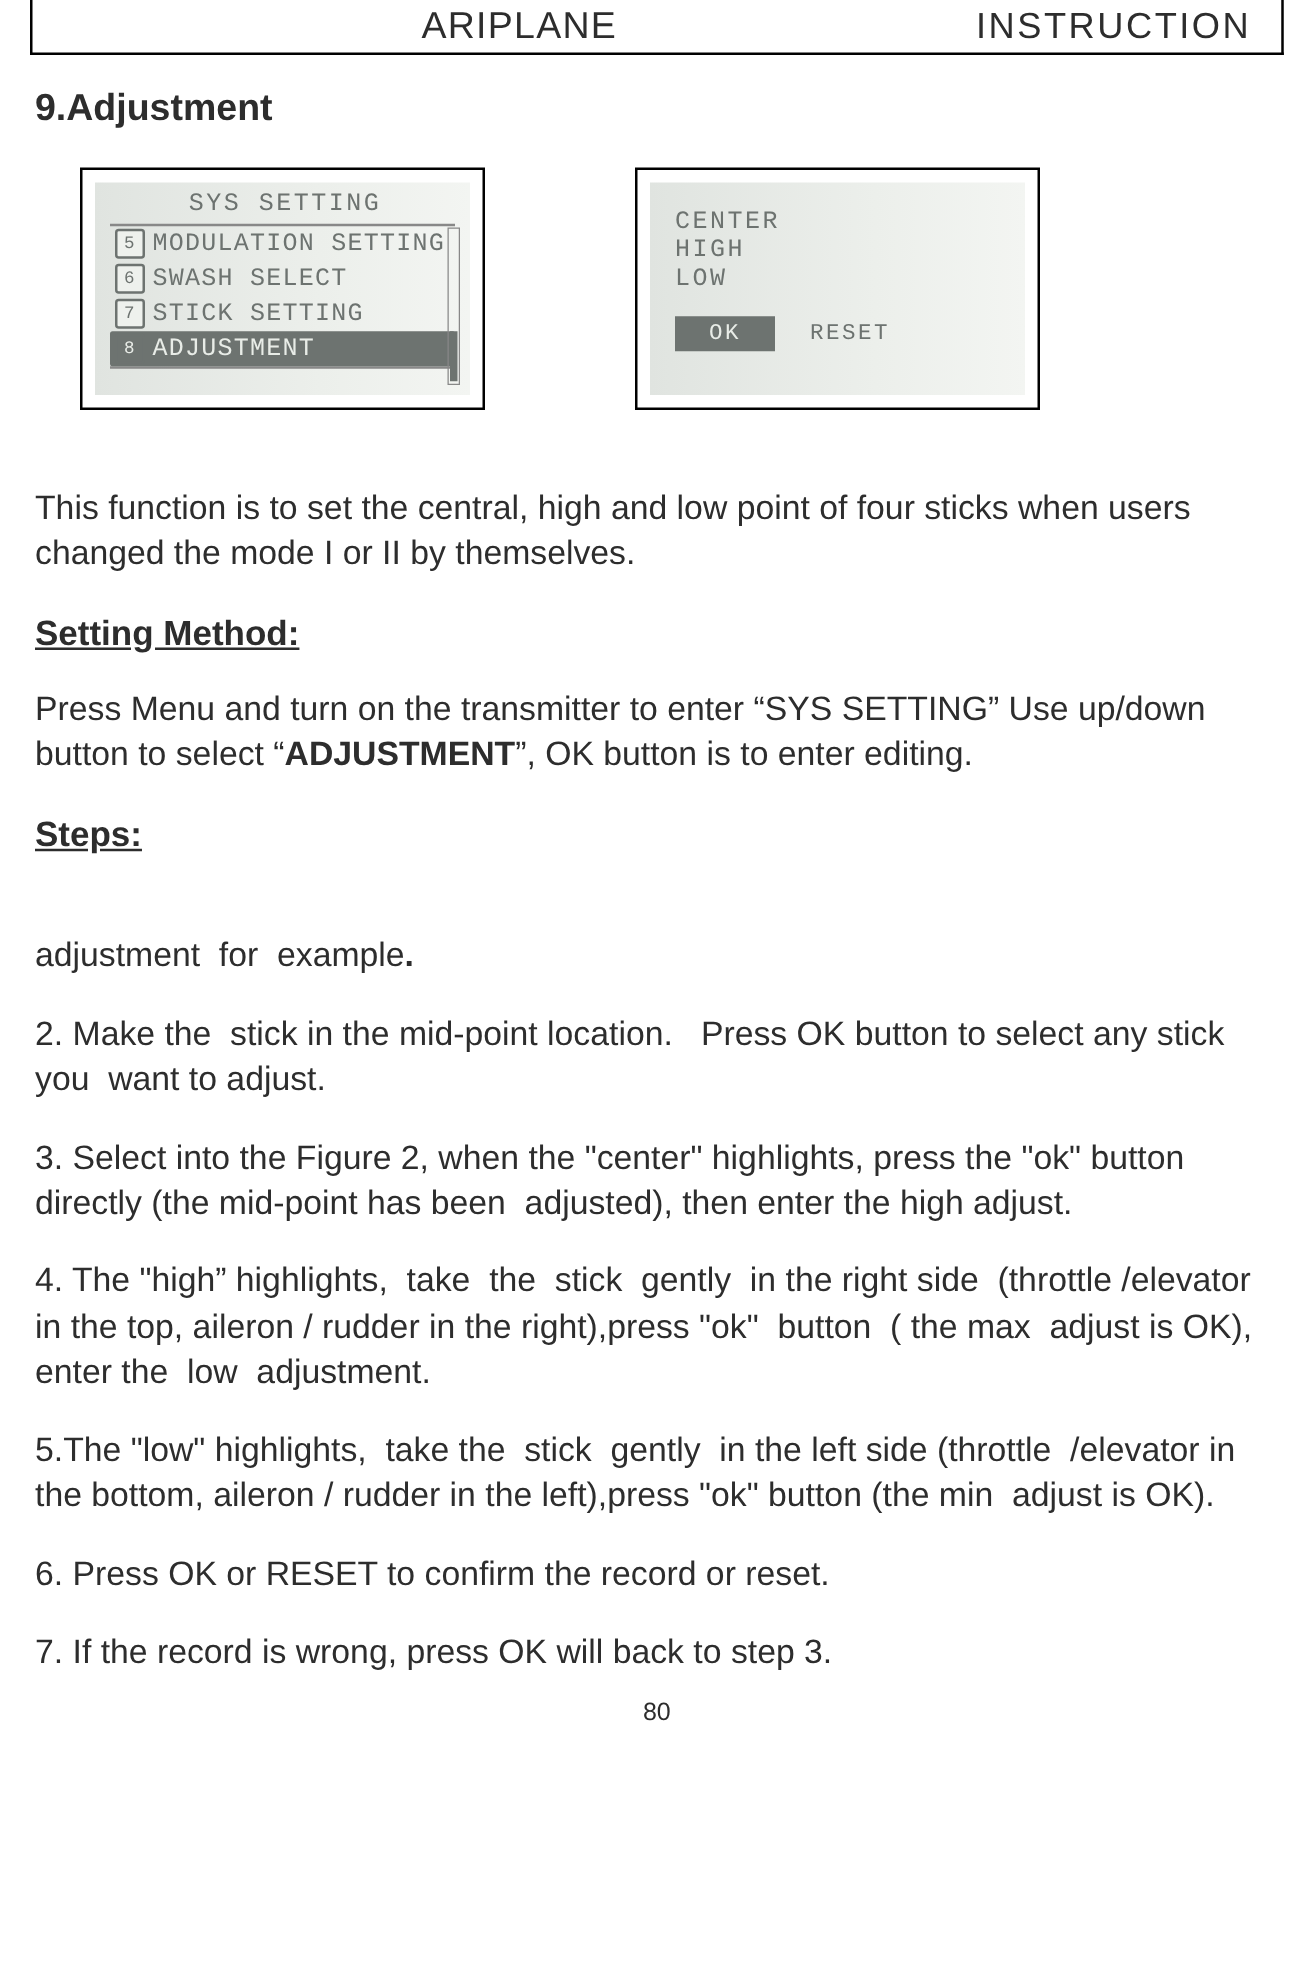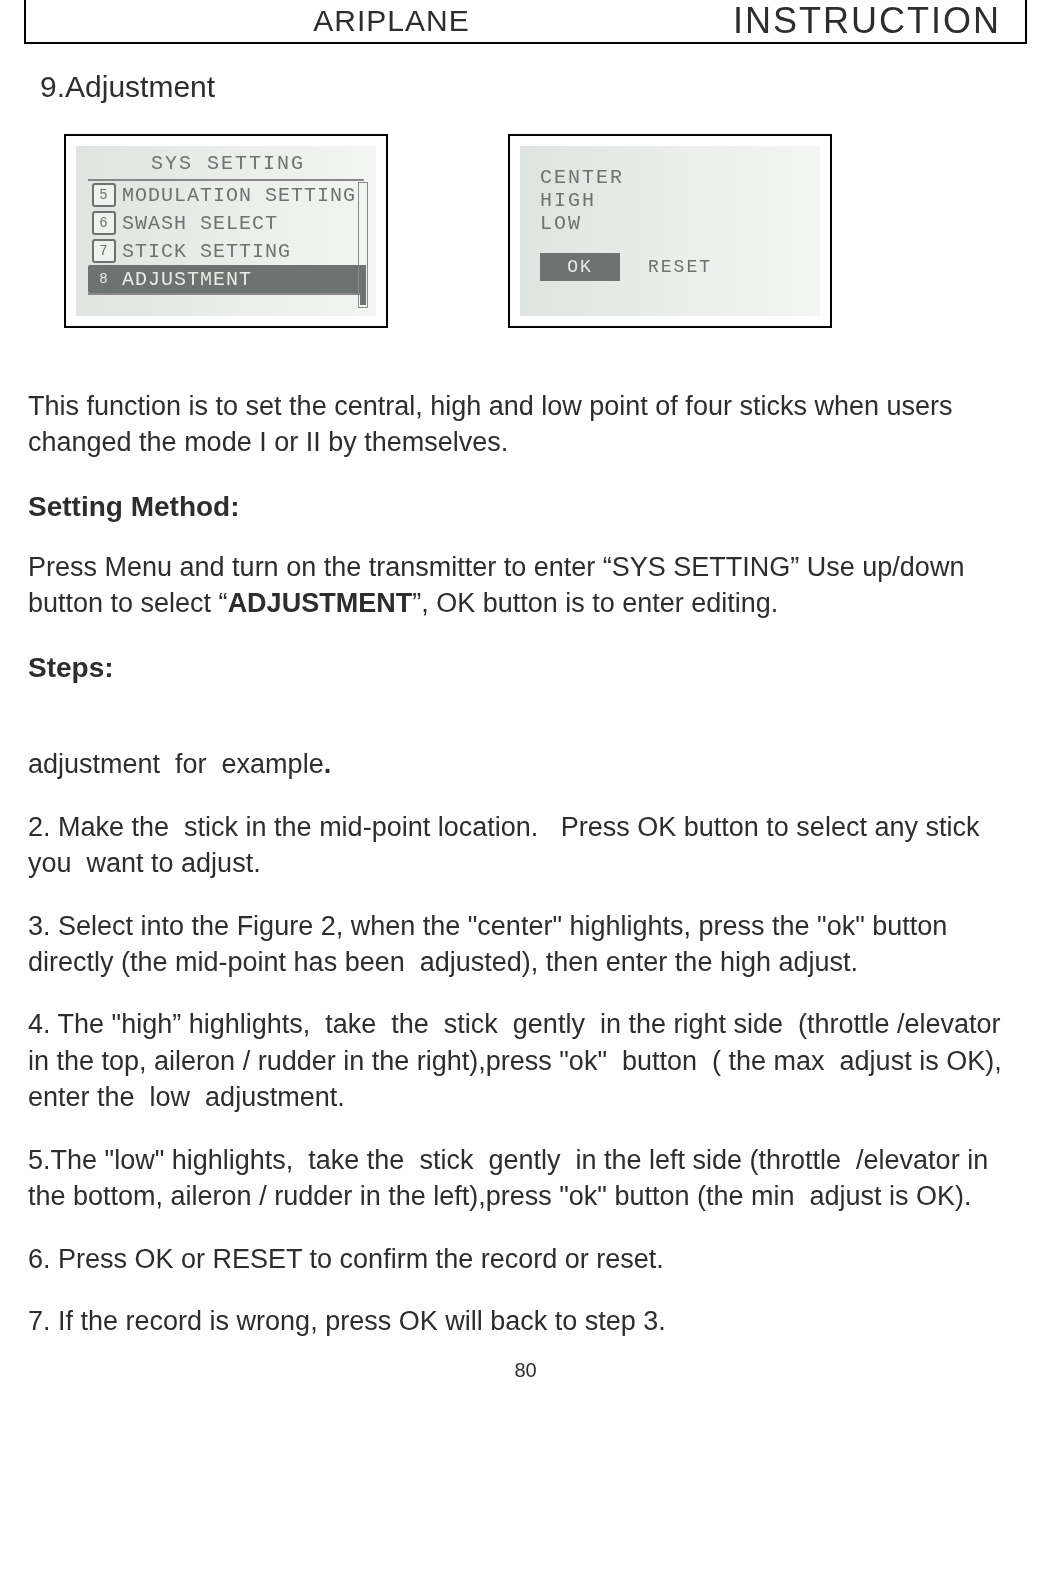--- a/index.html
+++ b/index.html
@@ -27,27 +27,27 @@
     margin: 0 0 26px 0;
     box-sizing: border-box;
   }
   .topbar .left {
     flex: 1;
     text-align: center;
     font-size: 30px;
     letter-spacing: 1px;
   }
   .topbar .right {
-    font-size: 36px;
+    font-size: 29px;
     letter-spacing: 2px;
   }
   .section-title {
     font-size: 30px;
-    font-weight: normal;
-    margin: 0 0 30px 16px;
+    font-weight: bold;
+    margin: 0 0 30px 4px;
   }
   .screens {
     display: flex;
     gap: 120px;
     margin: 0 0 60px 40px;
   }
   .screen-frame {
     border: 2px solid #000;
     padding: 10px;
     background: #fff;
@@ -140,20 +140,21 @@
   }
   .body-text {
     font-size: 27px;
     line-height: 1.35;
     margin: 0 4px 30px 4px;
   }
   .subhead {
     font-size: 28px;
     font-weight: bold;
     margin: 0 4px 26px 4px;
+    text-decoration: underline;
   }
   .steps p {
     font-size: 27px;
     line-height: 1.35;
     margin: 0 4px 26px 4px;
   }
   .bold { font-weight: bold; }
   .pagenum {
     position: absolute;
     bottom: 8px;

